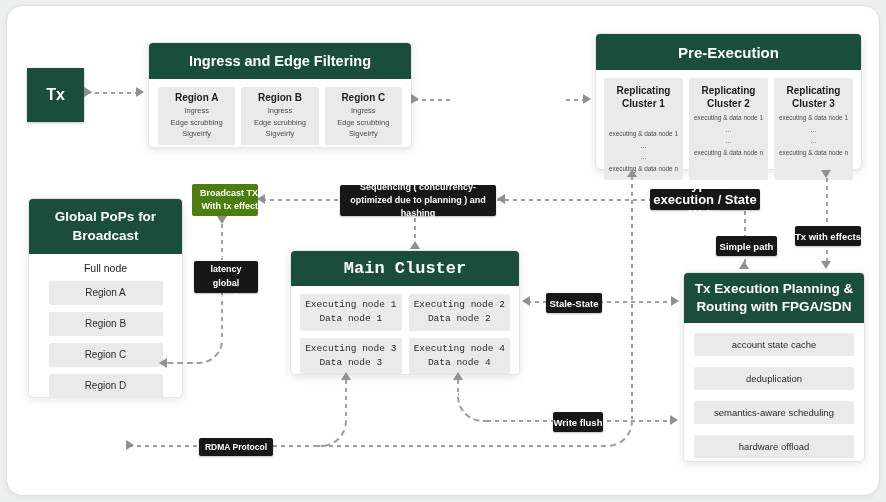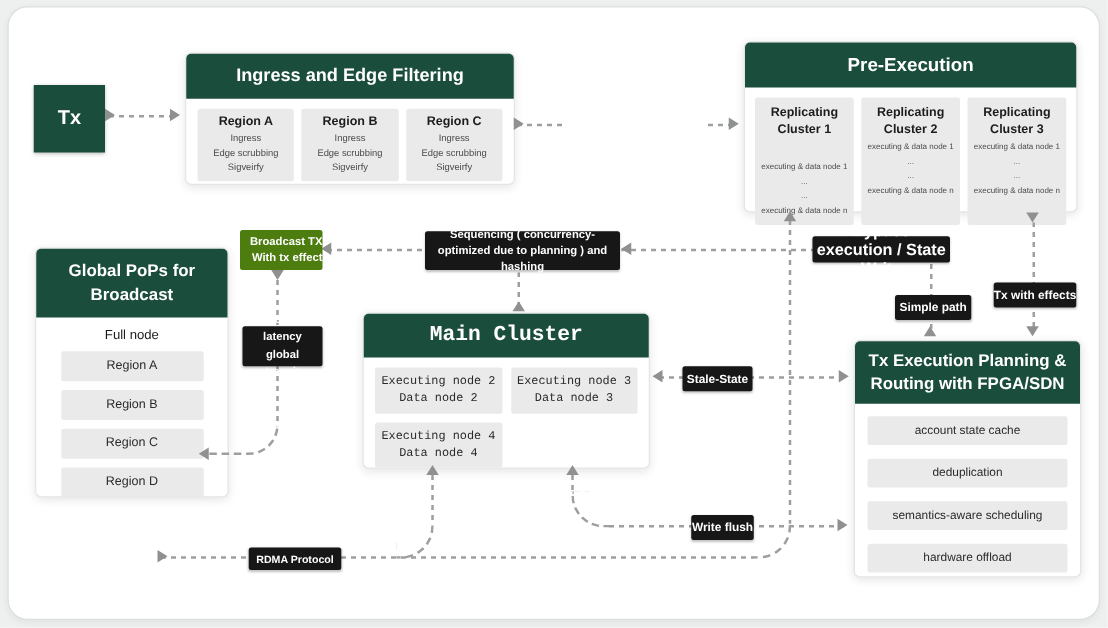--- a/index.html
+++ b/index.html
@@ -152,20 +152,24 @@
     <div class="gcard" style="margin:0 auto 7px; width:114px; height:24px; line-height:24px; font-size:10px; color:#2a2a2a;">Region A</div>
     <div class="gcard" style="margin:0 auto 7px; width:114px; height:24px; line-height:24px; font-size:10px; color:#2a2a2a;">Region B</div>
     <div class="gcard" style="margin:0 auto 7px; width:114px; height:24px; line-height:24px; font-size:10px; color:#2a2a2a;">Region C</div>
     <div class="gcard" style="margin:0 auto 0;  width:114px; height:24px; line-height:24px; font-size:10px; color:#2a2a2a;">Region D</div>
   </div>
 
   <div class="abs container" style="left:290px; top:250px; width:230px; height:125px;font-family:Liberation Mono, monospace;">
     <div class="hdr" style="height:35px; font-size:17px;">Main Cluster</div>
     <div style="display:grid; grid-template-columns:1fr 1fr; gap:7px; padding:8px 9px;">
       <div class="gcard" style="padding:4px 2px; font-size:9.5px; line-height:1.5; color:#2a2a2a;">
+        <div>Executing node 1</div>
+        <div>Data node 1</div>
+      </div>
+      <div class="gcard" style="padding:4px 2px; font-size:9.5px; line-height:1.5; color:#2a2a2a;">
         <div>Executing node 2</div>
         <div>Data node 2</div>
       </div>
       <div class="gcard" style="padding:4px 2px; font-size:9.5px; line-height:1.5; color:#2a2a2a;">
         <div>Executing node 3</div>
         <div>Data node 3</div>
       </div>
       <div class="gcard" style="padding:4px 2px; font-size:9.5px; line-height:1.5; color:#2a2a2a;">
         <div>Executing node 4</div>
         <div>Data node 4</div>

